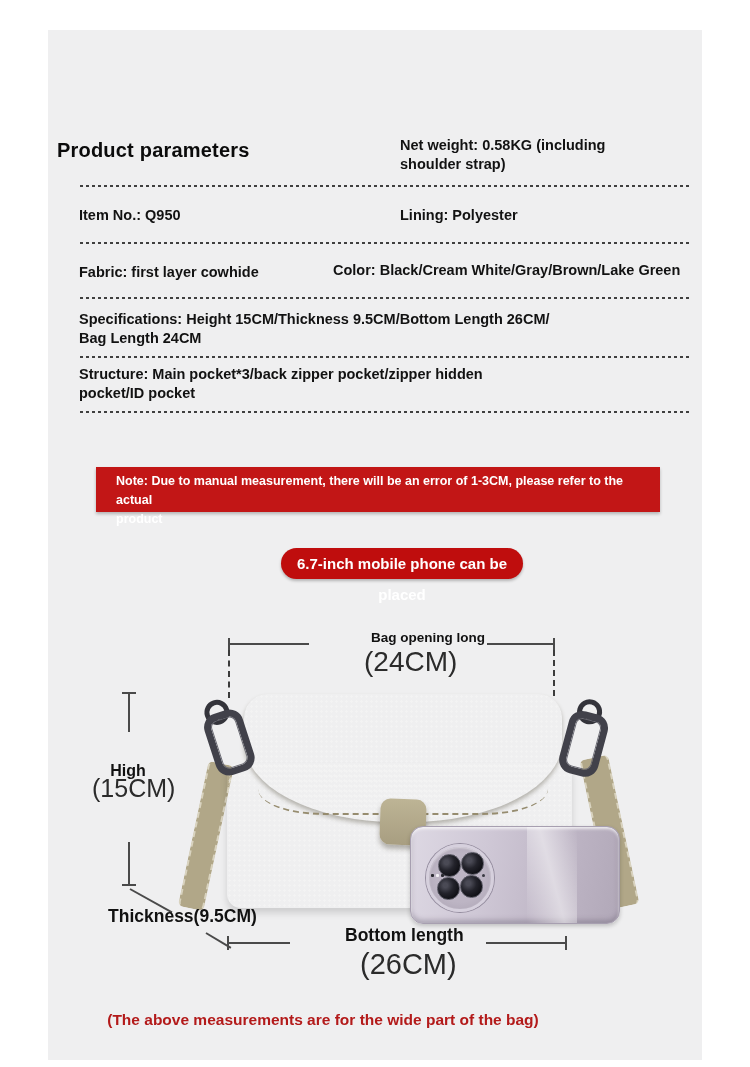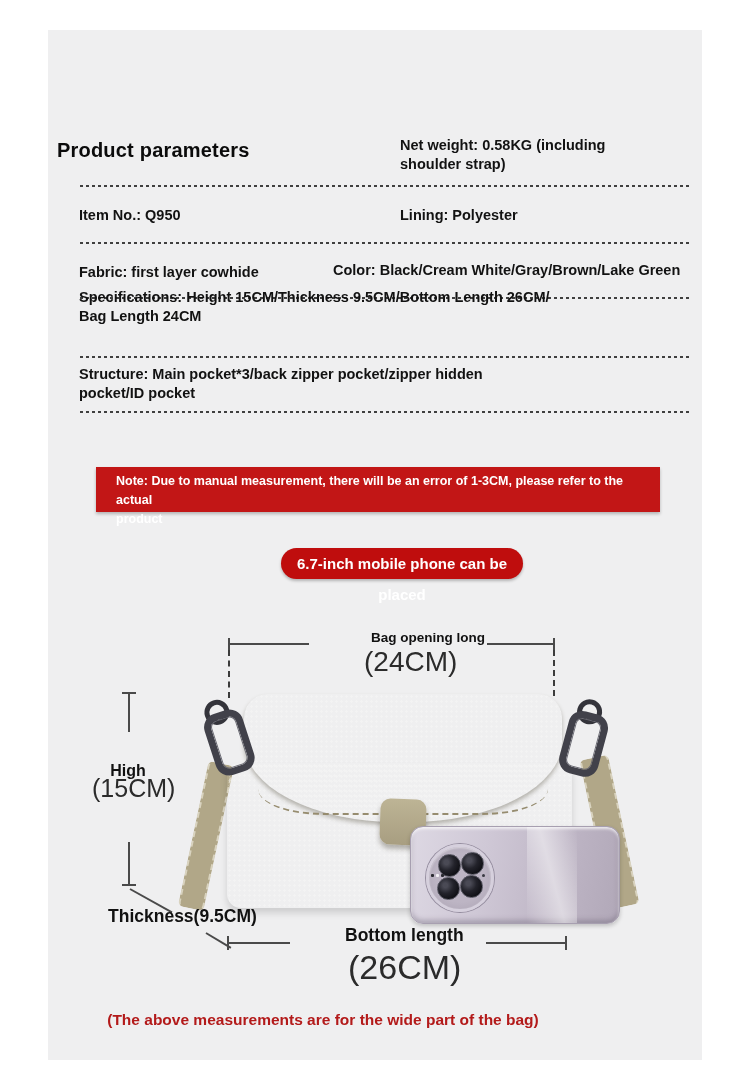--- a/index.html
+++ b/index.html
@@ -9,21 +9,21 @@
   .card{left:48px;top:30px;width:654px;height:1030px;background:#efeff0;}
 
   
   .title{left:57px;top:139px;font-size:20px;font-weight:700;letter-spacing:.2px;color:#0b0b0b;}
   .cell{font-size:14.5px;font-weight:700;line-height:19px;color:#121212;white-space:pre-line;}
   .net-weight{left:400px;top:136px;width:240px;}
   .item-no{left:79px;top:206px;}
   .lining{left:400px;top:206px;}
   .fabric{left:79px;top:263px;}
   .color-row{left:333px;top:261px;white-space:nowrap;}
-  .specs{left:79px;top:288px;width:580px;}
+  .specs{left:79px;top:310px;width:580px;}
   .structure{left:79px;top:365px;width:580px;}
   .sep{left:80px;width:612px;height:2px;
        background:repeating-linear-gradient(90deg,#3f3f3f 0 3px,transparent 3px 6px);}
   .sep1{top:185px}.sep2{top:242px}.sep3{top:297px}.sep4{top:356px}.sep5{top:411px}
 
   
   .note{left:96px;top:467px;width:564px;height:45px;background:#c21616;
         box-shadow:0 2px 3px rgba(0,0,0,.25);}
   .note-text{position:absolute;left:20px;top:5px;width:530px;color:#fff;
         font-size:12.5px;font-weight:700;line-height:19px;white-space:pre-line;}
@@ -172,19 +172,19 @@
   <div class="abs diag" style="left:130px;top:888px;width:48px;transform:rotate(29deg);"></div>
   <div class="abs dim-label" style="left:110px;top:762px;width:36px;text-align:center;font-size:16px;">High</div>
   <div class="abs dim-value" style="left:92px;top:774px;width:74px;font-size:25px;">(15CM)</div>
 
   <div class="abs dim-label" style="left:108px;top:906px;font-size:17.5px;">Thickness(9.5CM)</div>
   <div class="abs diag" style="left:206px;top:932px;width:29px;transform:rotate(31deg);"></div>
   <div class="abs vtick" style="left:227px;top:936px;height:14px;"></div>
   <div class="abs hline" style="left:228px;top:942px;width:62px;"></div>
 
   <div class="abs dim-label" style="left:345px;top:925px;font-size:17.5px;">Bottom length</div>
-  <div class="abs dim-value" style="left:348px;top:948px;width:76px;font-size:34px;">(26CM)</div>
+  <div class="abs dim-value" style="left:360px;top:948px;width:76px;font-size:29px;">(26CM)</div>
   <div class="abs hline" style="left:486px;top:942px;width:80px;"></div>
   <div class="abs vtick" style="left:565px;top:936px;height:14px;"></div>
 
   <div class="abs footnote">(The above measurements are for the wide part of the bag)</div>
 
 </div>
 
 </body></html>

